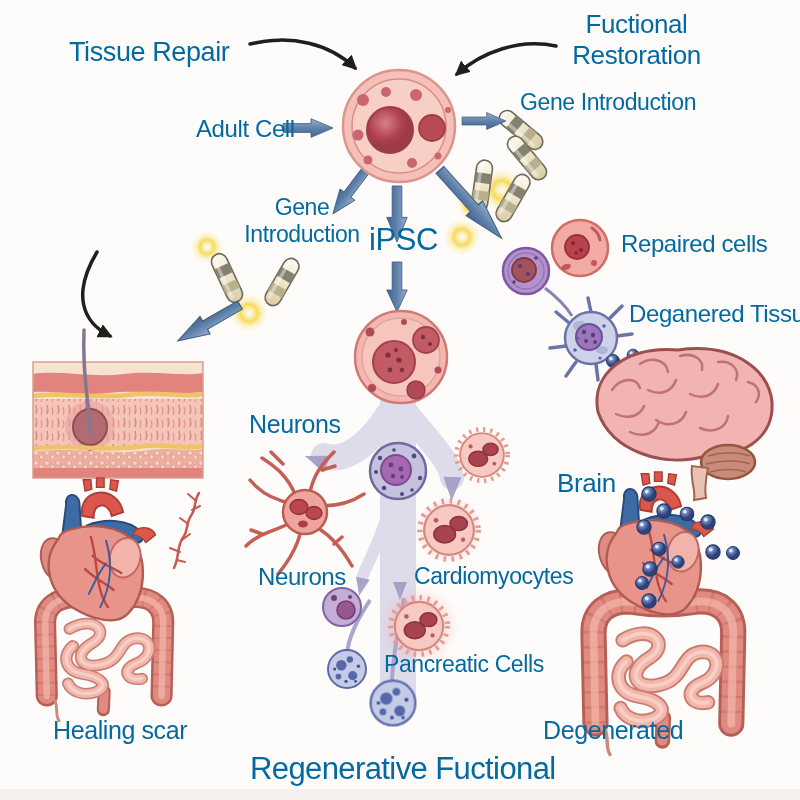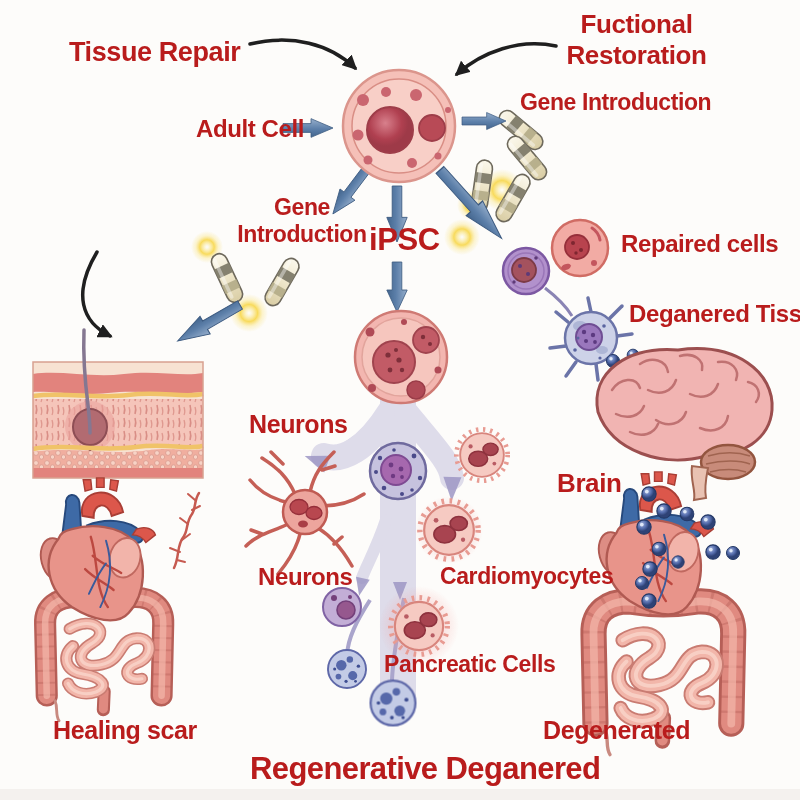--- a/index.html
+++ b/index.html
@@ -4,21 +4,21 @@
 <style>
   html,body{margin:0;padding:0;}
   body{
     width:800px;height:800px;position:relative;overflow:hidden;
     background:#fdfcfa;
     font-family:"Liberation Sans", sans-serif;
   }
   #stage{position:absolute;inset:0;width:800px;height:800px;}
   #art{position:absolute;left:0;top:0;z-index:0;}
   .label{
-    position:absolute;z-index:2;color:#b91c1c;font-weight:700;
+    position:absolute;z-index:2;color:#0369a1;font-weight:400;
     white-space:nowrap;letter-spacing:-0.4px;line-height:1.18;
   }
   .wrap{white-space:normal;text-align:center;}
 </style>
 </head>
 <body>
 
 <div id="stage">
 
 <svg id="art" width="800" height="800" viewBox="0 0 800 800">
@@ -367,19 +367,19 @@
 <div class="label wrap" style="left:549px;top:9px;width:175px;font-size:26px;">Fuctional Restoration</div>
 <div class="label" style="left:184px;top:115px;font-size:24px;margin-left:12px;">Adult Cell</div>
 <div class="label" style="left:520px;top:89px;font-size:23px;">Gene Introduction</div>
 <div class="label wrap" style="left:227px;top:194px;width:150px;font-size:23px;">Gene Introduction</div>
 <div class="label" style="left:369px;top:222px;font-size:31px;text-align:center;">iPSC</div>
 <div class="label" style="left:621px;top:230px;font-size:24px;">Repaired cells</div>
 <div class="label" style="left:629px;top:300px;font-size:24px;">Deganered Tissue</div>
 <div class="label" style="left:249px;top:410px;font-size:25px;">Neurons</div>
 <div class="label" style="left:557px;top:468px;font-size:26px;">Brain</div>
 <div class="label" style="left:258px;top:563px;font-size:24px;">Neurons</div>
-<div class="label" style="left:414px;top:563px;font-size:23px;margin-left:26px;">Cardiomyocytes</div>
+<div class="label" style="left:414px;top:563px;font-size:23px;">Cardiomyocytes</div>
 <div class="label" style="left:384px;top:651px;font-size:23px;">Pancreatic Cells</div>
 <div class="label" style="left:543px;top:716px;font-size:25px;">Degenerated</div>
 <div class="label" style="left:53px;top:716px;font-size:25px;">Healing scar</div>
-<div class="label" style="left:250px;top:751px;font-size:31px;letter-spacing:-0.6px;">Regenerative Deganered</div>
+<div class="label" style="left:250px;top:751px;font-size:31px;letter-spacing:-0.6px;">Regenerative Fuctional</div>
 
 </div>
 
 </body></html>

